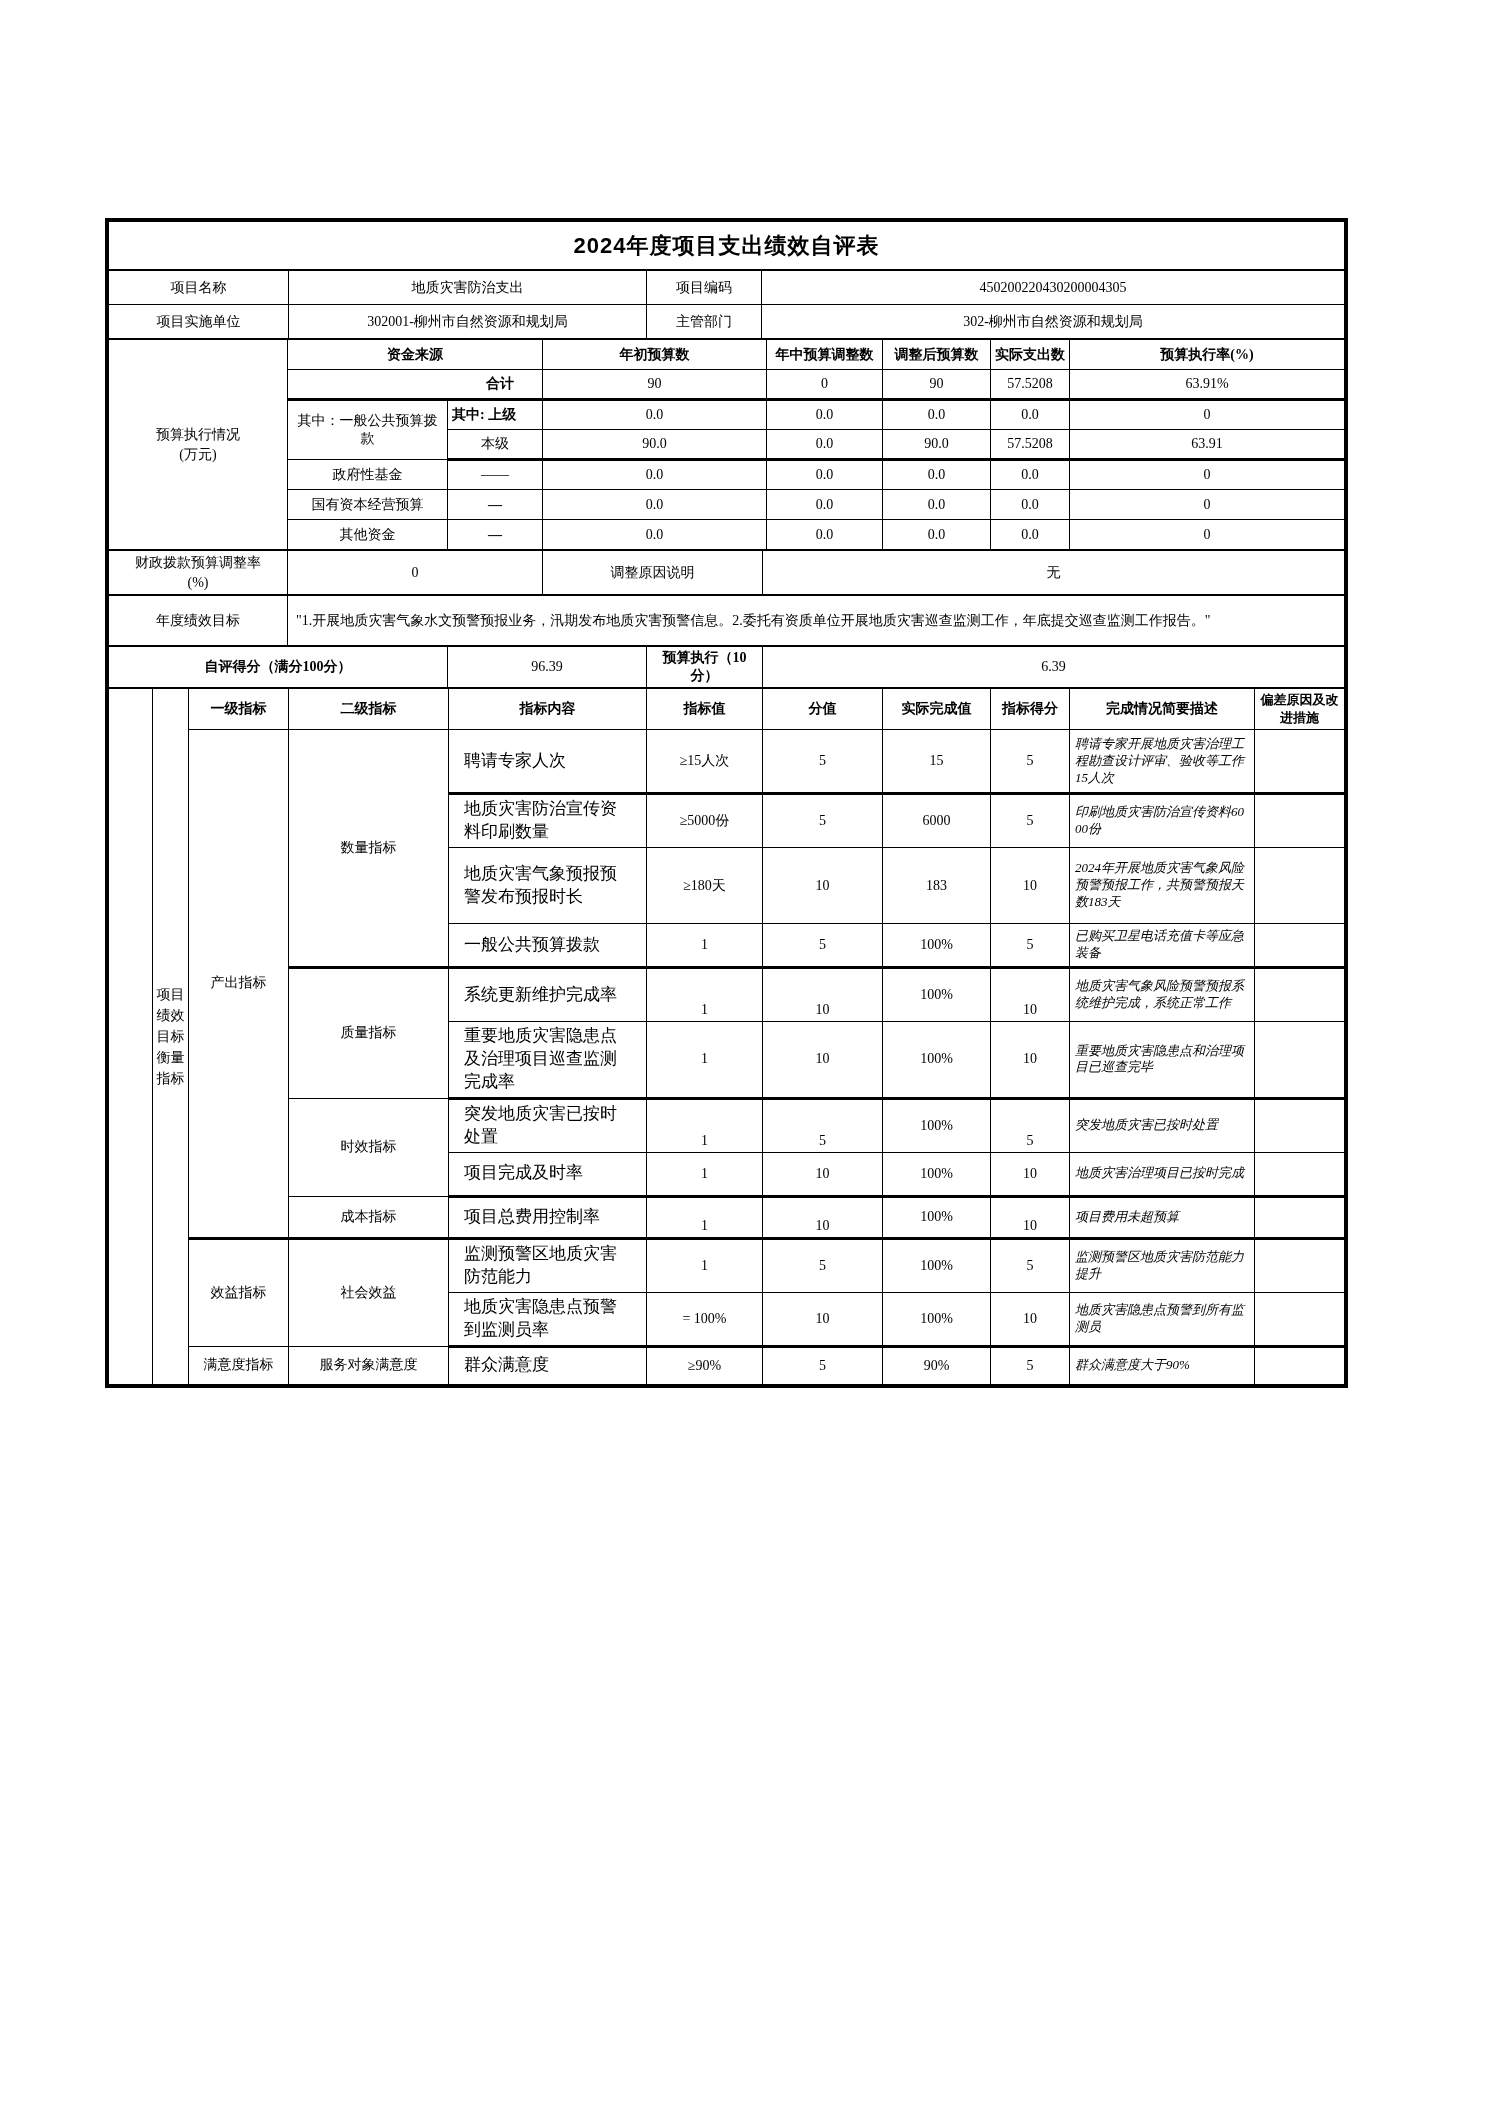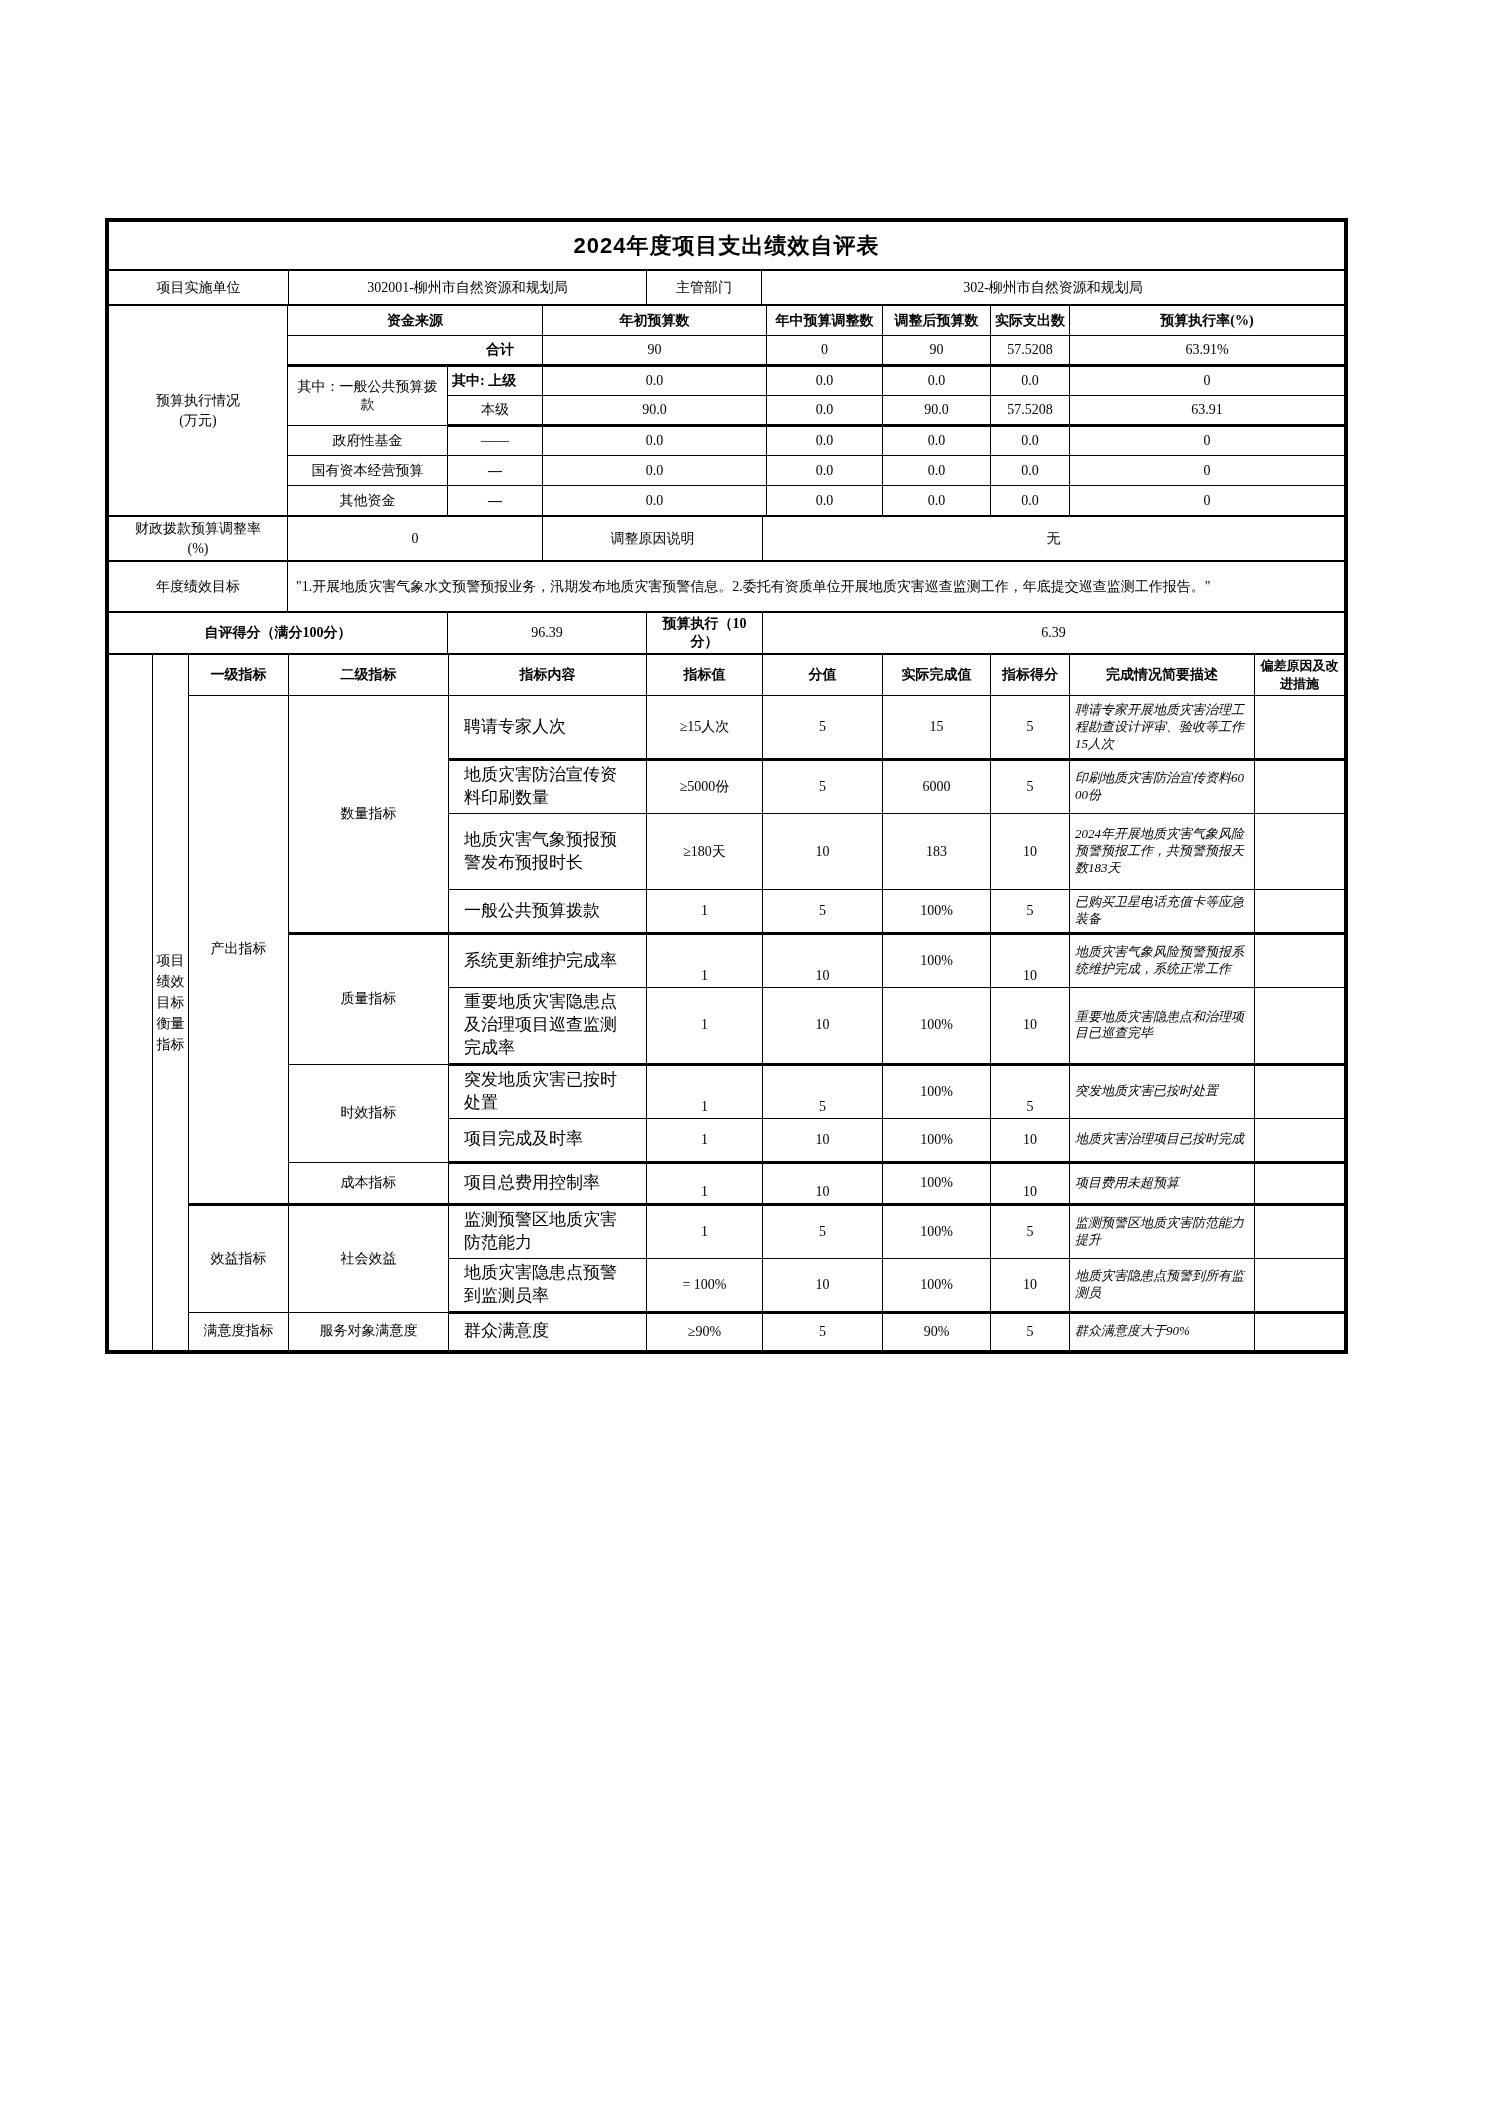--- a/index.html
+++ b/index.html
@@ -73,20 +73,26 @@
       </table>
 
     <table>
       <colgroup>
           <col style="width:180px">
           <col style="width:358px">
           <col style="width:115px">
           <col>
         </colgroup>
       <tbody>
+          <tr style="height:34px">
+        <td>项目名称</td>
+        <td>地质灾害防治支出</td>
+        <td>项目编码</td>
+        <td>450200220430200004305</td>
+      </tr>
       <tr style="height:34px">
         <td>项目实施单位</td>
         <td>302001-柳州市自然资源和规划局</td>
         <td>主管部门</td>
         <td>302-柳州市自然资源和规划局</td>
       </tr>
     </tbody>
       </table>
 
     <table>

